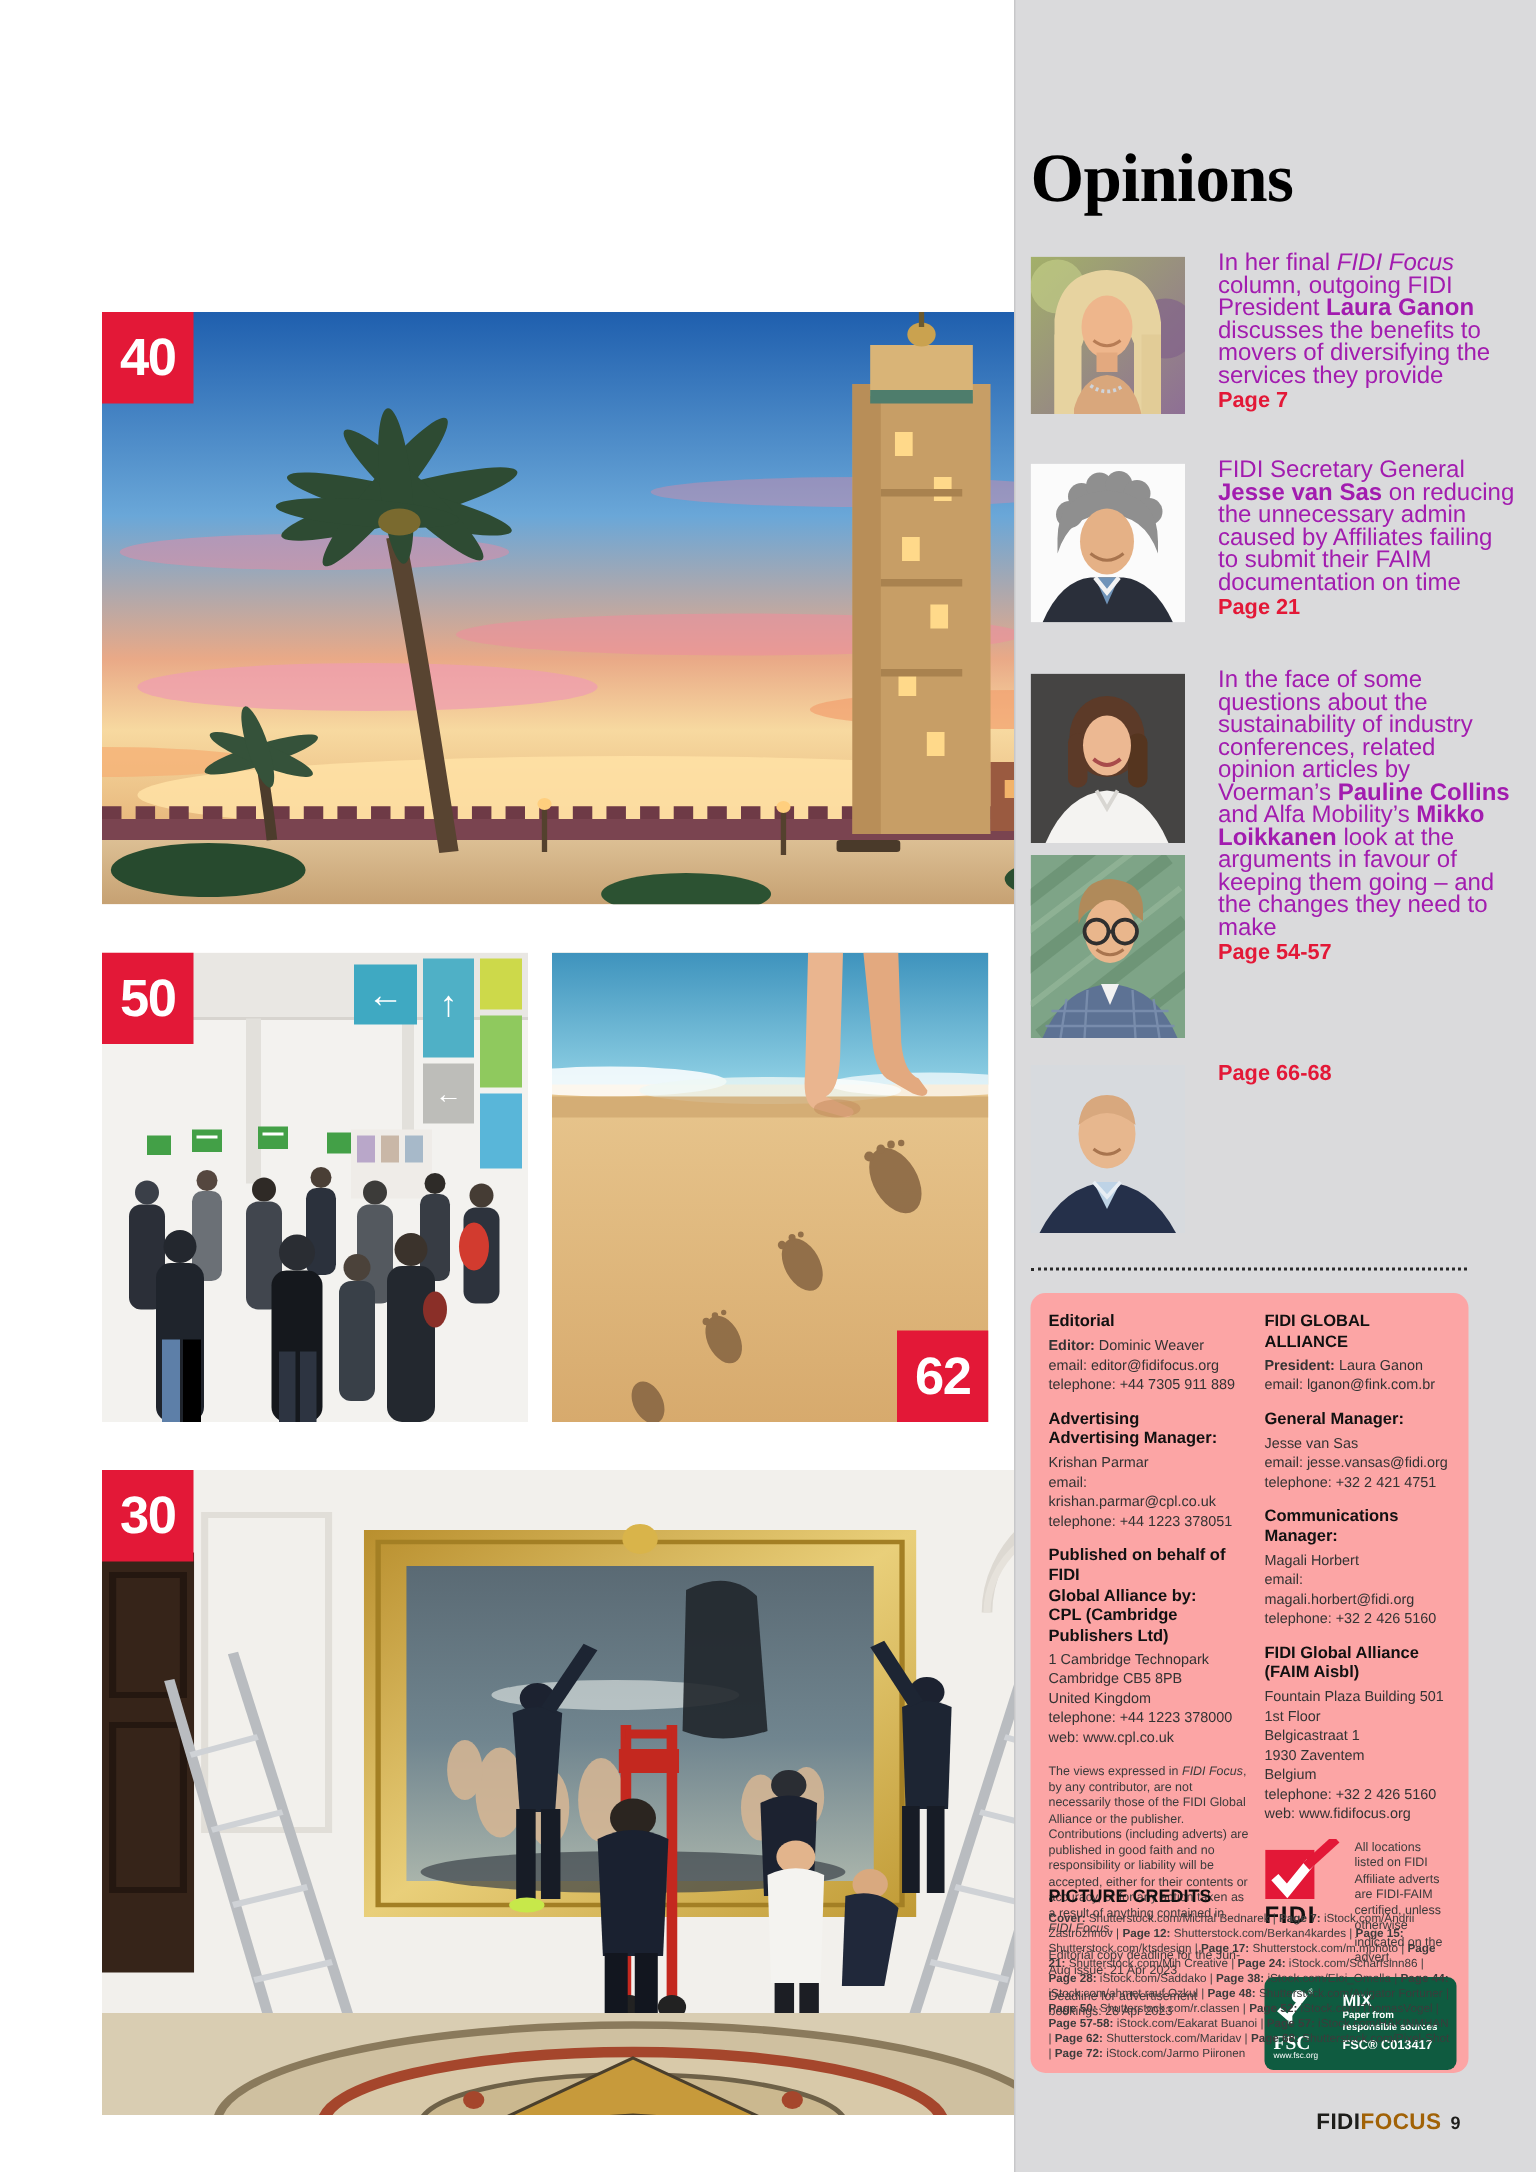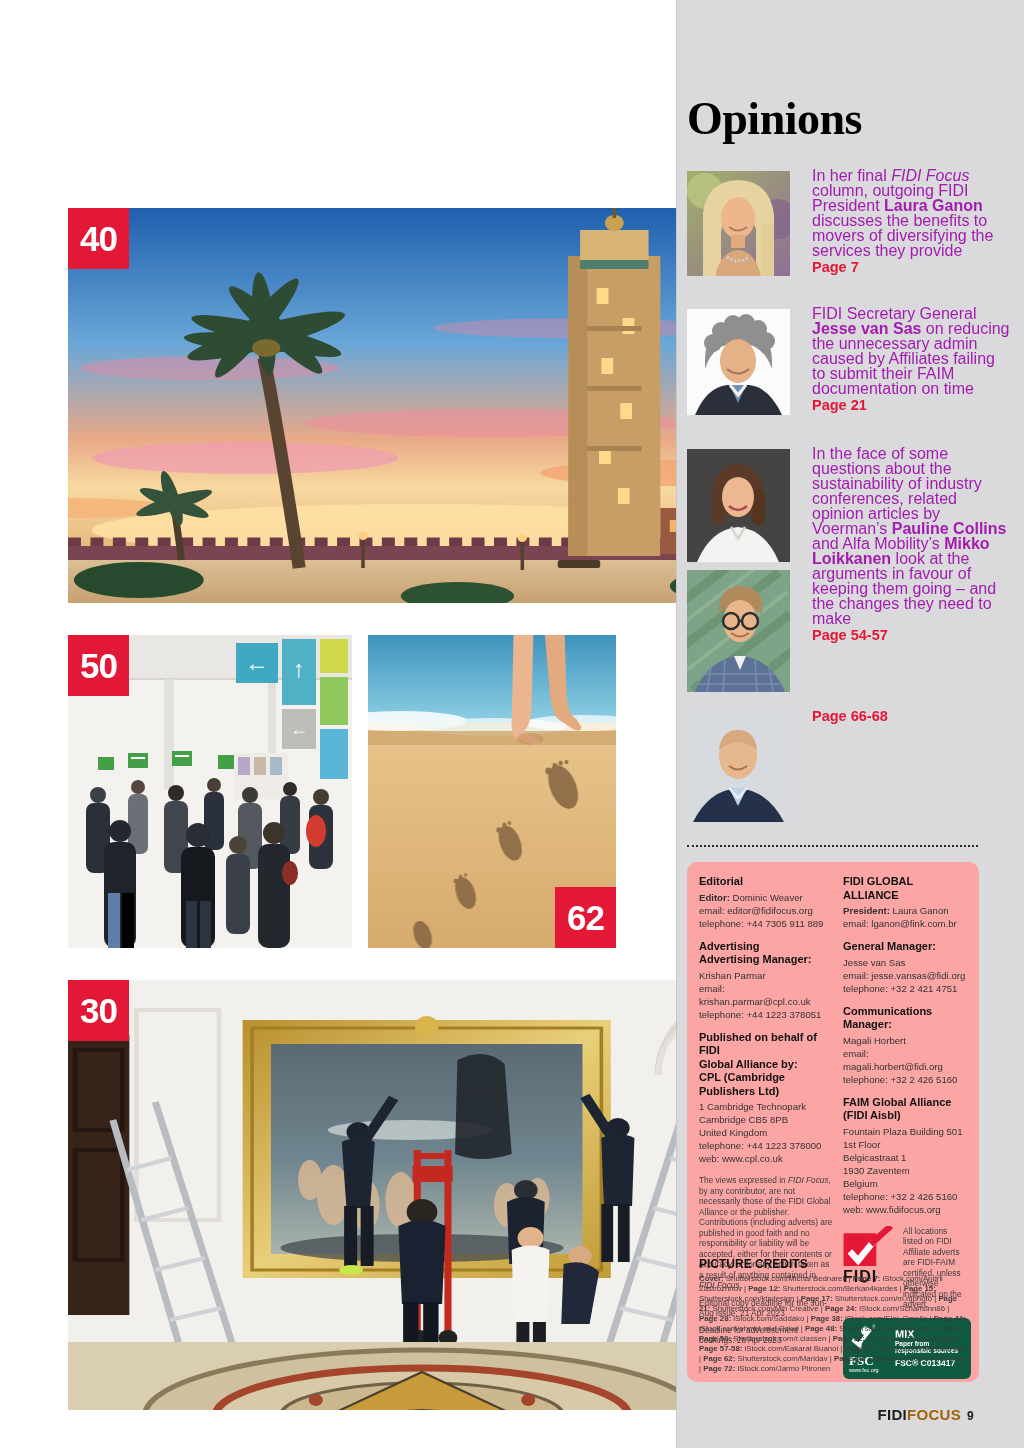--- a/index.html
+++ b/index.html
@@ -10,21 +10,21 @@
   
   .feature { position:absolute; overflow:hidden; }
   .feature svg { display:block; width:100%; height:100%; }
   .badge { position:absolute; width:61px; height:61px; background:#e31837; color:#ffffff;
            display:flex; align-items:center; justify-content:center;
            font-size:35px; font-weight:700; letter-spacing:-1px; }
   .badge.tl { left:0; top:0; }
   .badge.br { right:0; bottom:0; }
   #feat-marrakech { left:68px; top:208px; width:708px; height:395px; }
   #feat-expo      { left:68px; top:635px; width:284px; height:313px; }
-  #feat-beach     { left:368px; top:635px; width:248px; height:313px; }
+  #feat-beach     { left:368px; top:635px; width:291px; height:313px; }
   #feat-gallery   { left:68px; top:980px; width:708px; height:430px; }
 
   
   #sidebar { position:absolute; left:676px; top:0; width:348px; height:1448px;
              background:#dadadc; border-left:1px solid #c7c7c9; }
   .sb-title { position:absolute; left:10px; top:92px; font-family:"Liberation Serif","DejaVu Serif",serif;
               font-weight:700; font-size:46px; color:#000000; letter-spacing:-0.5px; }
 
   .op-item { position:absolute; left:10px; width:324px; }
   .op-photo { position:absolute; left:0; top:3px; width:103px; overflow:hidden; }
@@ -553,21 +553,21 @@
 email: jesse.vansas@fidi.org
 telephone: +32 2 421 4751</span></div>
           </div>
           <div class="ib-block">
             <div class="ib-h">Communications Manager:</div>
             <div class="ib-b rich"><span>Magali Horbert
 email: magali.horbert@fidi.org
 telephone: +32 2 426 5160</span></div>
           </div>
           <div class="ib-block">
-            <div class="ib-h">FAIM Global Alliance (FIDI Aisbl)</div>
+            <div class="ib-h">FIDI Global Alliance (FAIM Aisbl)</div>
             <div class="ib-b rich"><span>Fountain Plaza Building 501
 1st Floor
 Belgicastraat 1
 1930 Zaventem
 Belgium
 telephone: +32 2 426 5160
 web: www.fidifocus.org</span></div>
           </div>
 
           <div class="fidi-row">

